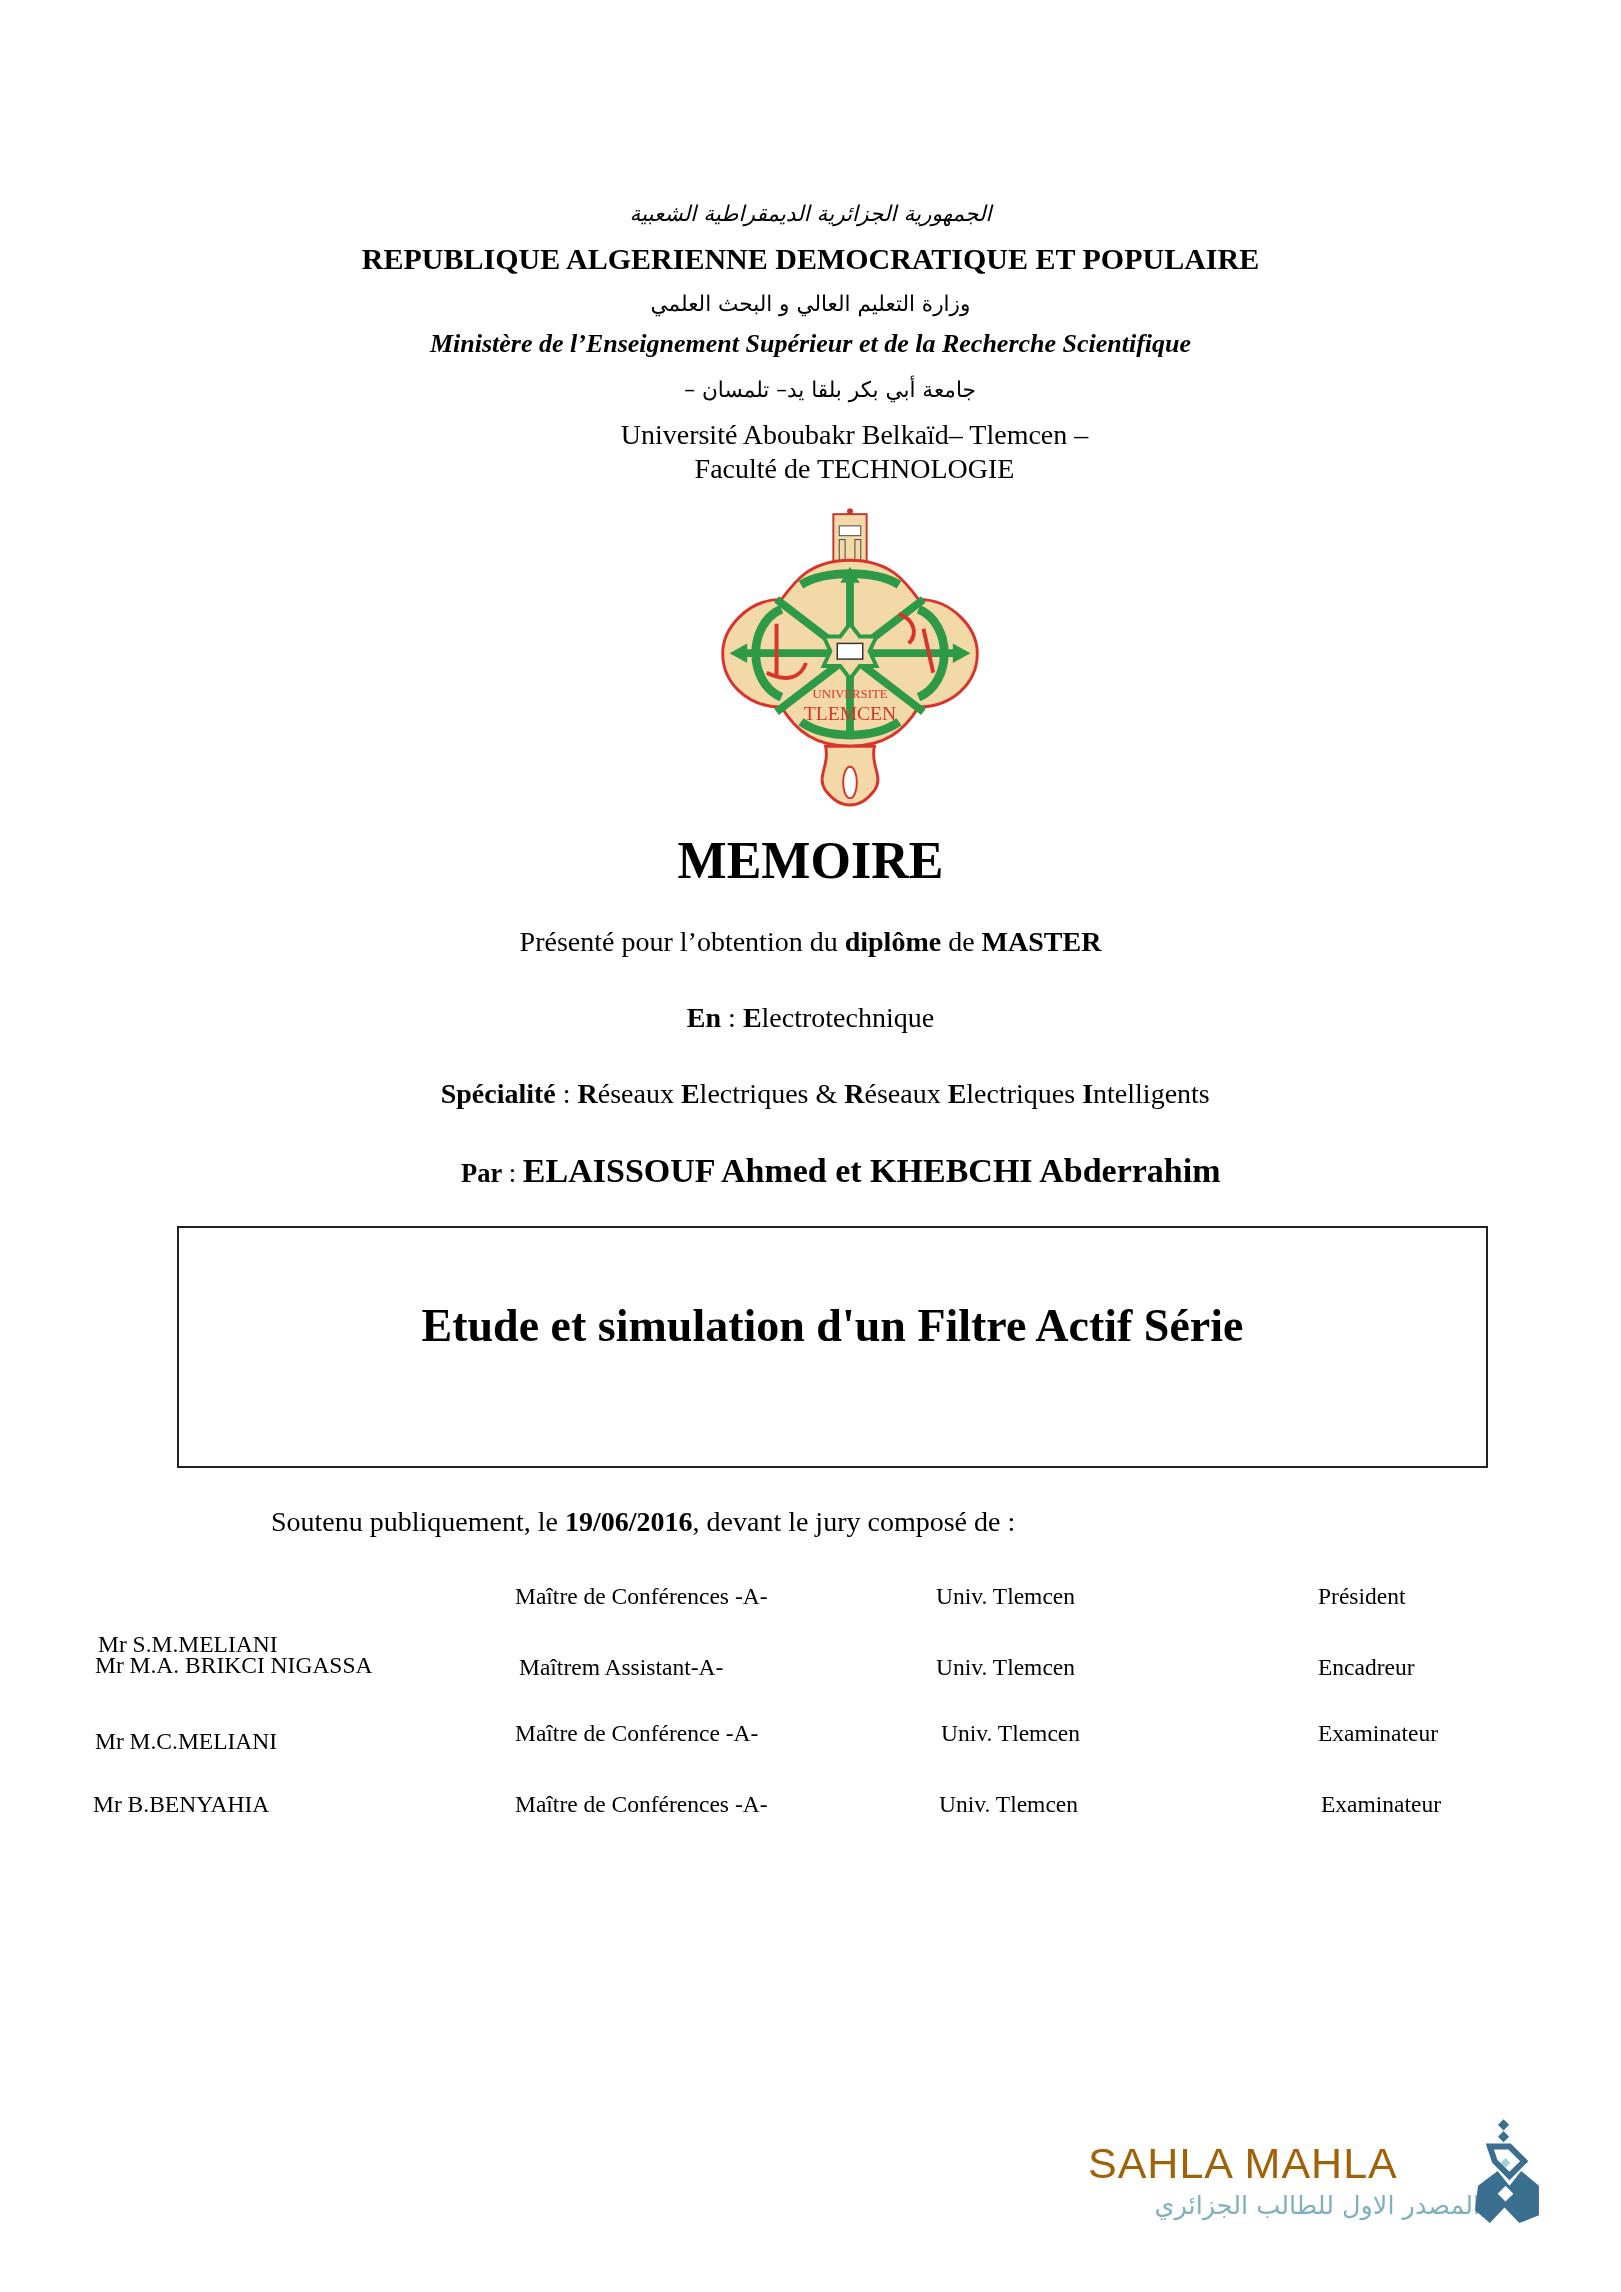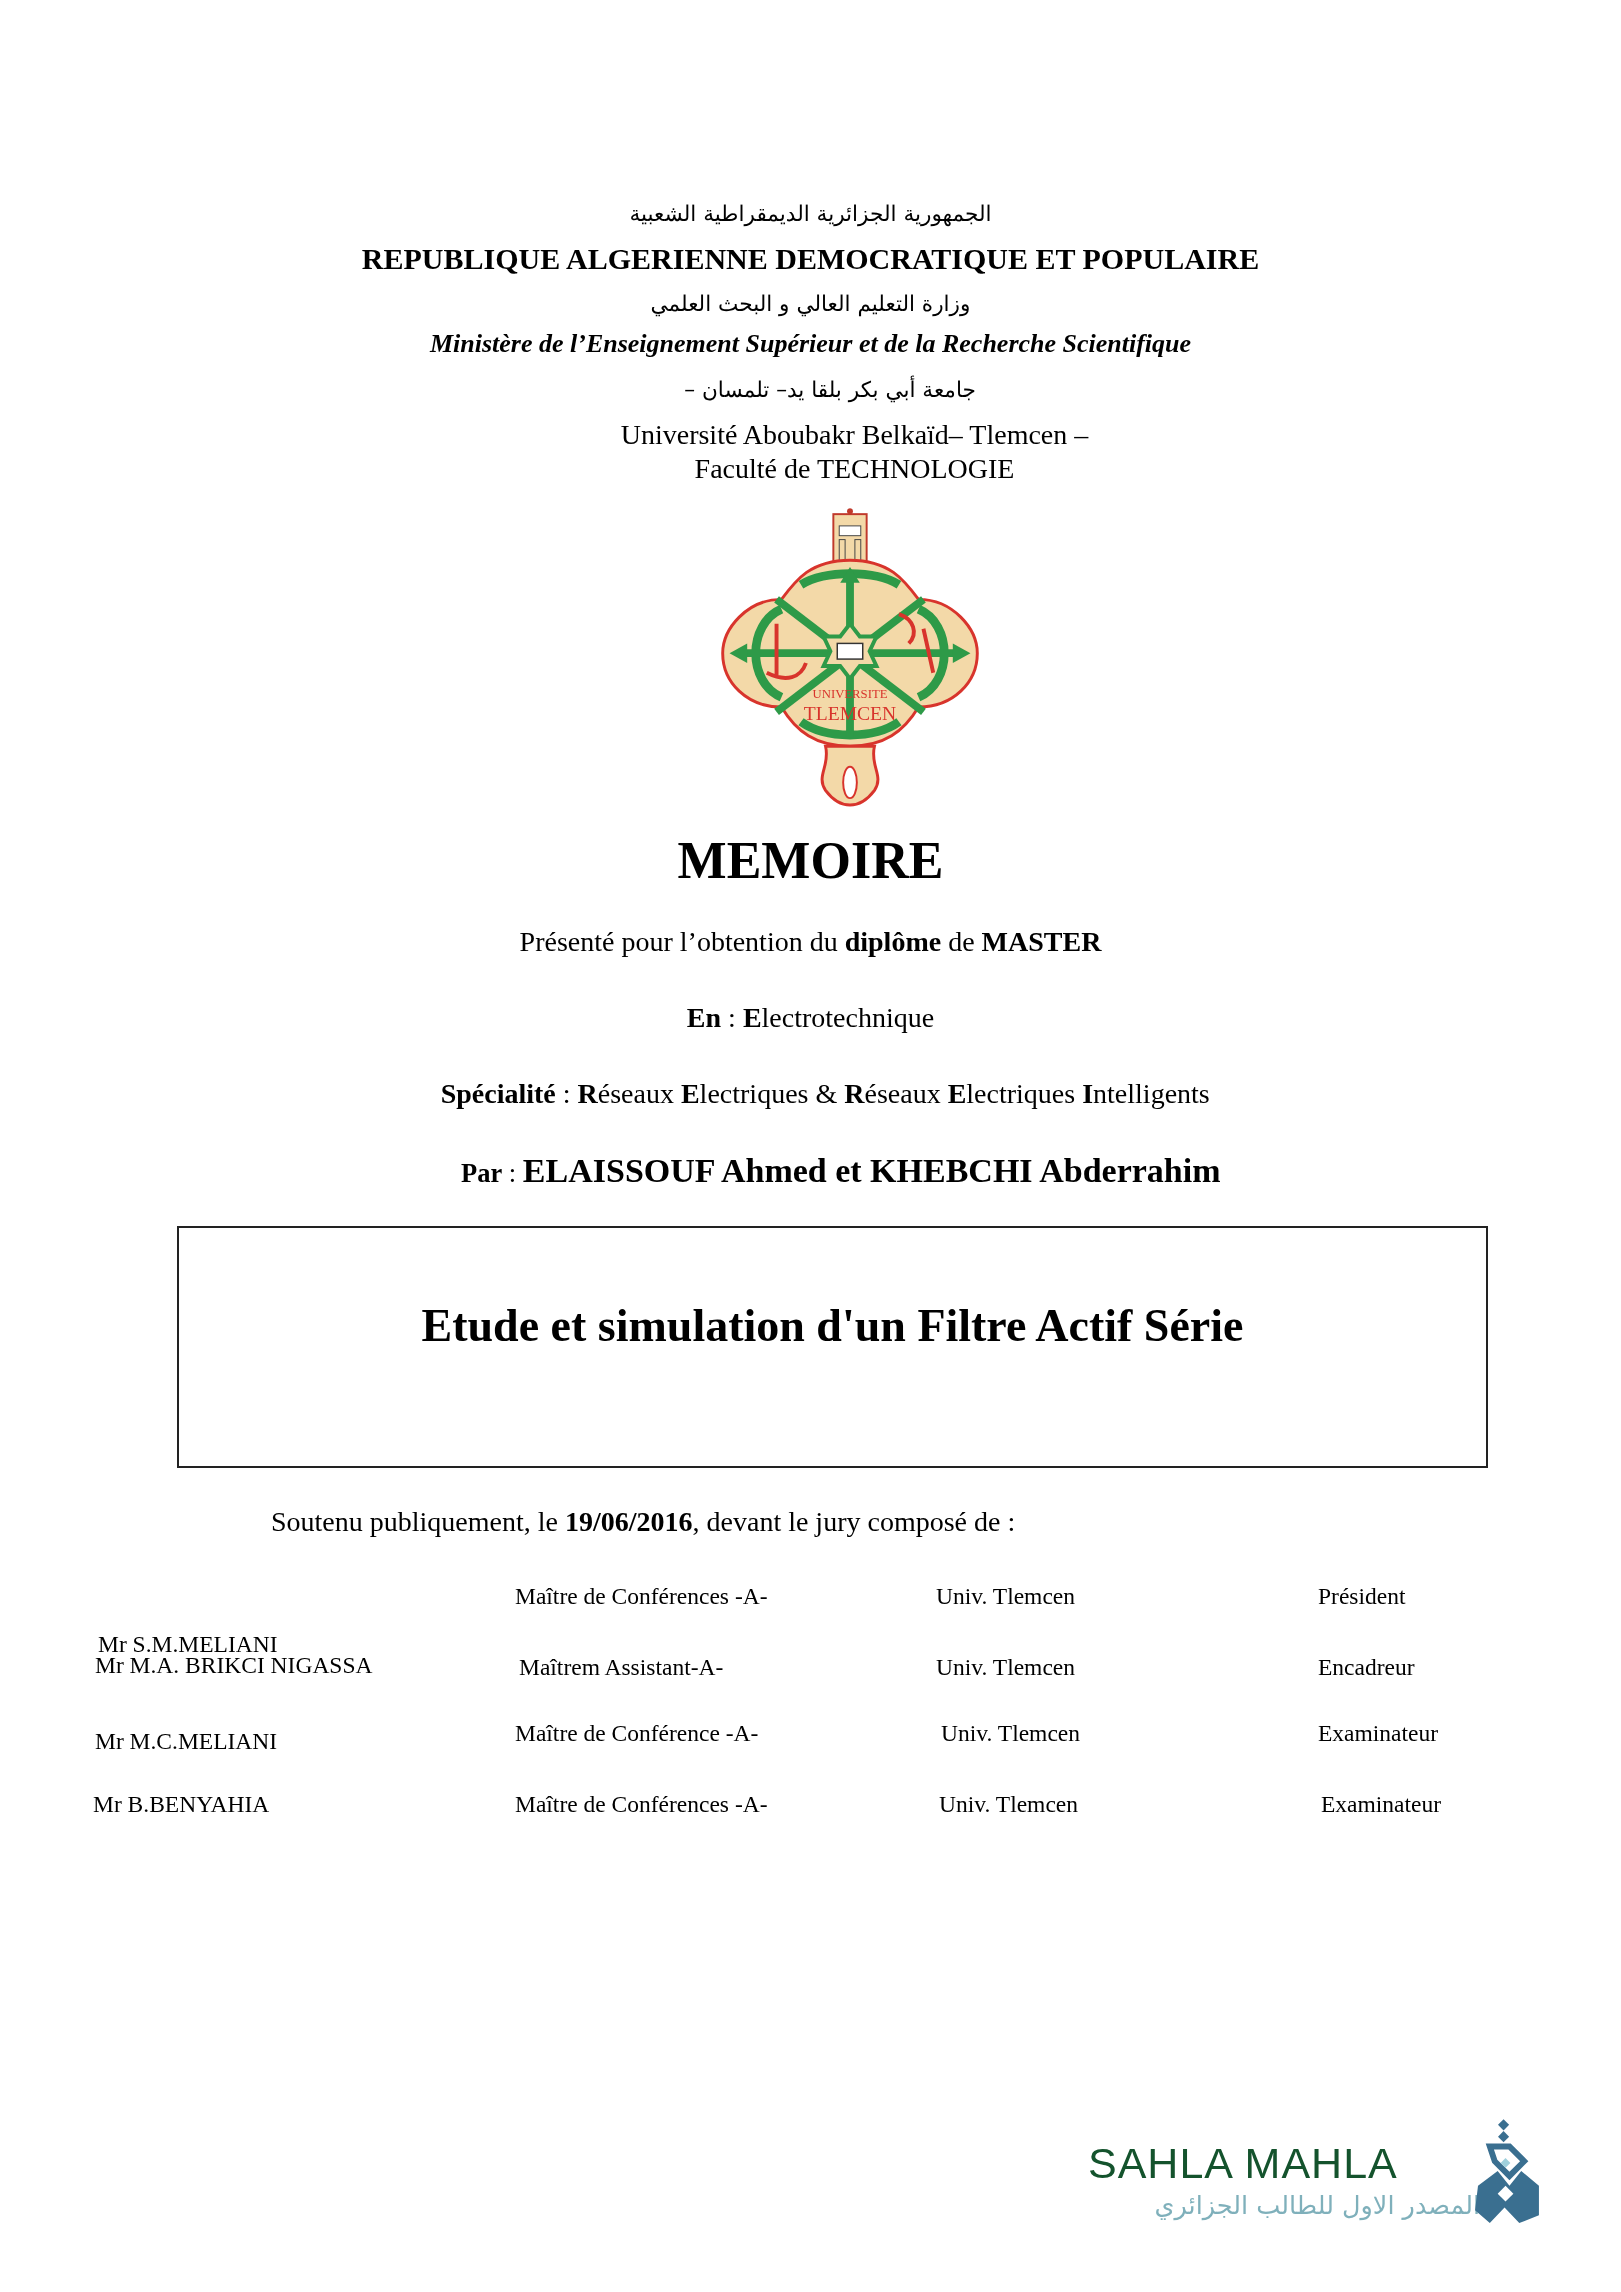--- a/index.html
+++ b/index.html
@@ -13,27 +13,27 @@
   .memoire { font-weight: bold; font-size: 52px; }
   .line { font-size: 28px; }
   .par-lbl { font-size: 26.5px; font-weight: bold; }
   .par-names { font-size: 34px; font-weight: bold; }
   .title-box { border: 2px solid #222; box-sizing: border-box; }
   .title-text { font-weight: bold; font-size: 46px; text-align: center; }
   .soutenu { font-size: 28px; }
   .jury { font-size: 23.5px; }
   .logo-wrap { left: 708px; top: 506px; width: 284px; height: 314px; text-align: right; }
   .sahla { left: 1088px; top: 2117px; width: 461px; height: 118px; }
-  .sahla-text { font-family: "Liberation Sans", "DejaVu Sans", sans-serif; color: #14532d; font-size: 43px; letter-spacing: 1px; }
+  .sahla-text { font-family: "Liberation Sans", "DejaVu Sans", sans-serif; color: #a16207; font-size: 43px; letter-spacing: 1px; }
   .sahla-ar { font-family: "DejaVu Sans", sans-serif; color: #7fb0bb; font-size: 25.5px; direction: rtl; }
 </style>
 </head>
 <body>
 
-<div class="abs center ar" style="top:201px;">الجمهورية الجزائرية الديمقراطية الشعبية</div>
+<div class="abs center ar" style="top:201px;font-style:italic;">الجمهورية الجزائرية الديمقراطية الشعبية</div>
 <div class="abs center hdr-fr" style="top:242px;">REPUBLIQUE ALGERIENNE DEMOCRATIQUE ET POPULAIRE</div>
 <div class="abs center ar" style="top:291px;">وزارة التعليم العالي و البحث العلمي</div>
 <div class="abs center hdr-fr" style="top:329px; font-size:26px;font-style:italic;">Ministère de l’Enseignement Supérieur et de la Recherche Scientifique</div>
 <div class="abs center ar" style="top:377px; left:19.6px;">جامعة أبي بكر بلقا يد– تلمسان –</div>
 <div class="abs center univ" style="top:418px; left:44px;">
   <div>Université Aboubakr Belkaïd– Tlemcen –</div>
   <div>Faculté de TECHNOLOGIE</div>
 </div>
 
 <div class="abs logo-wrap">

